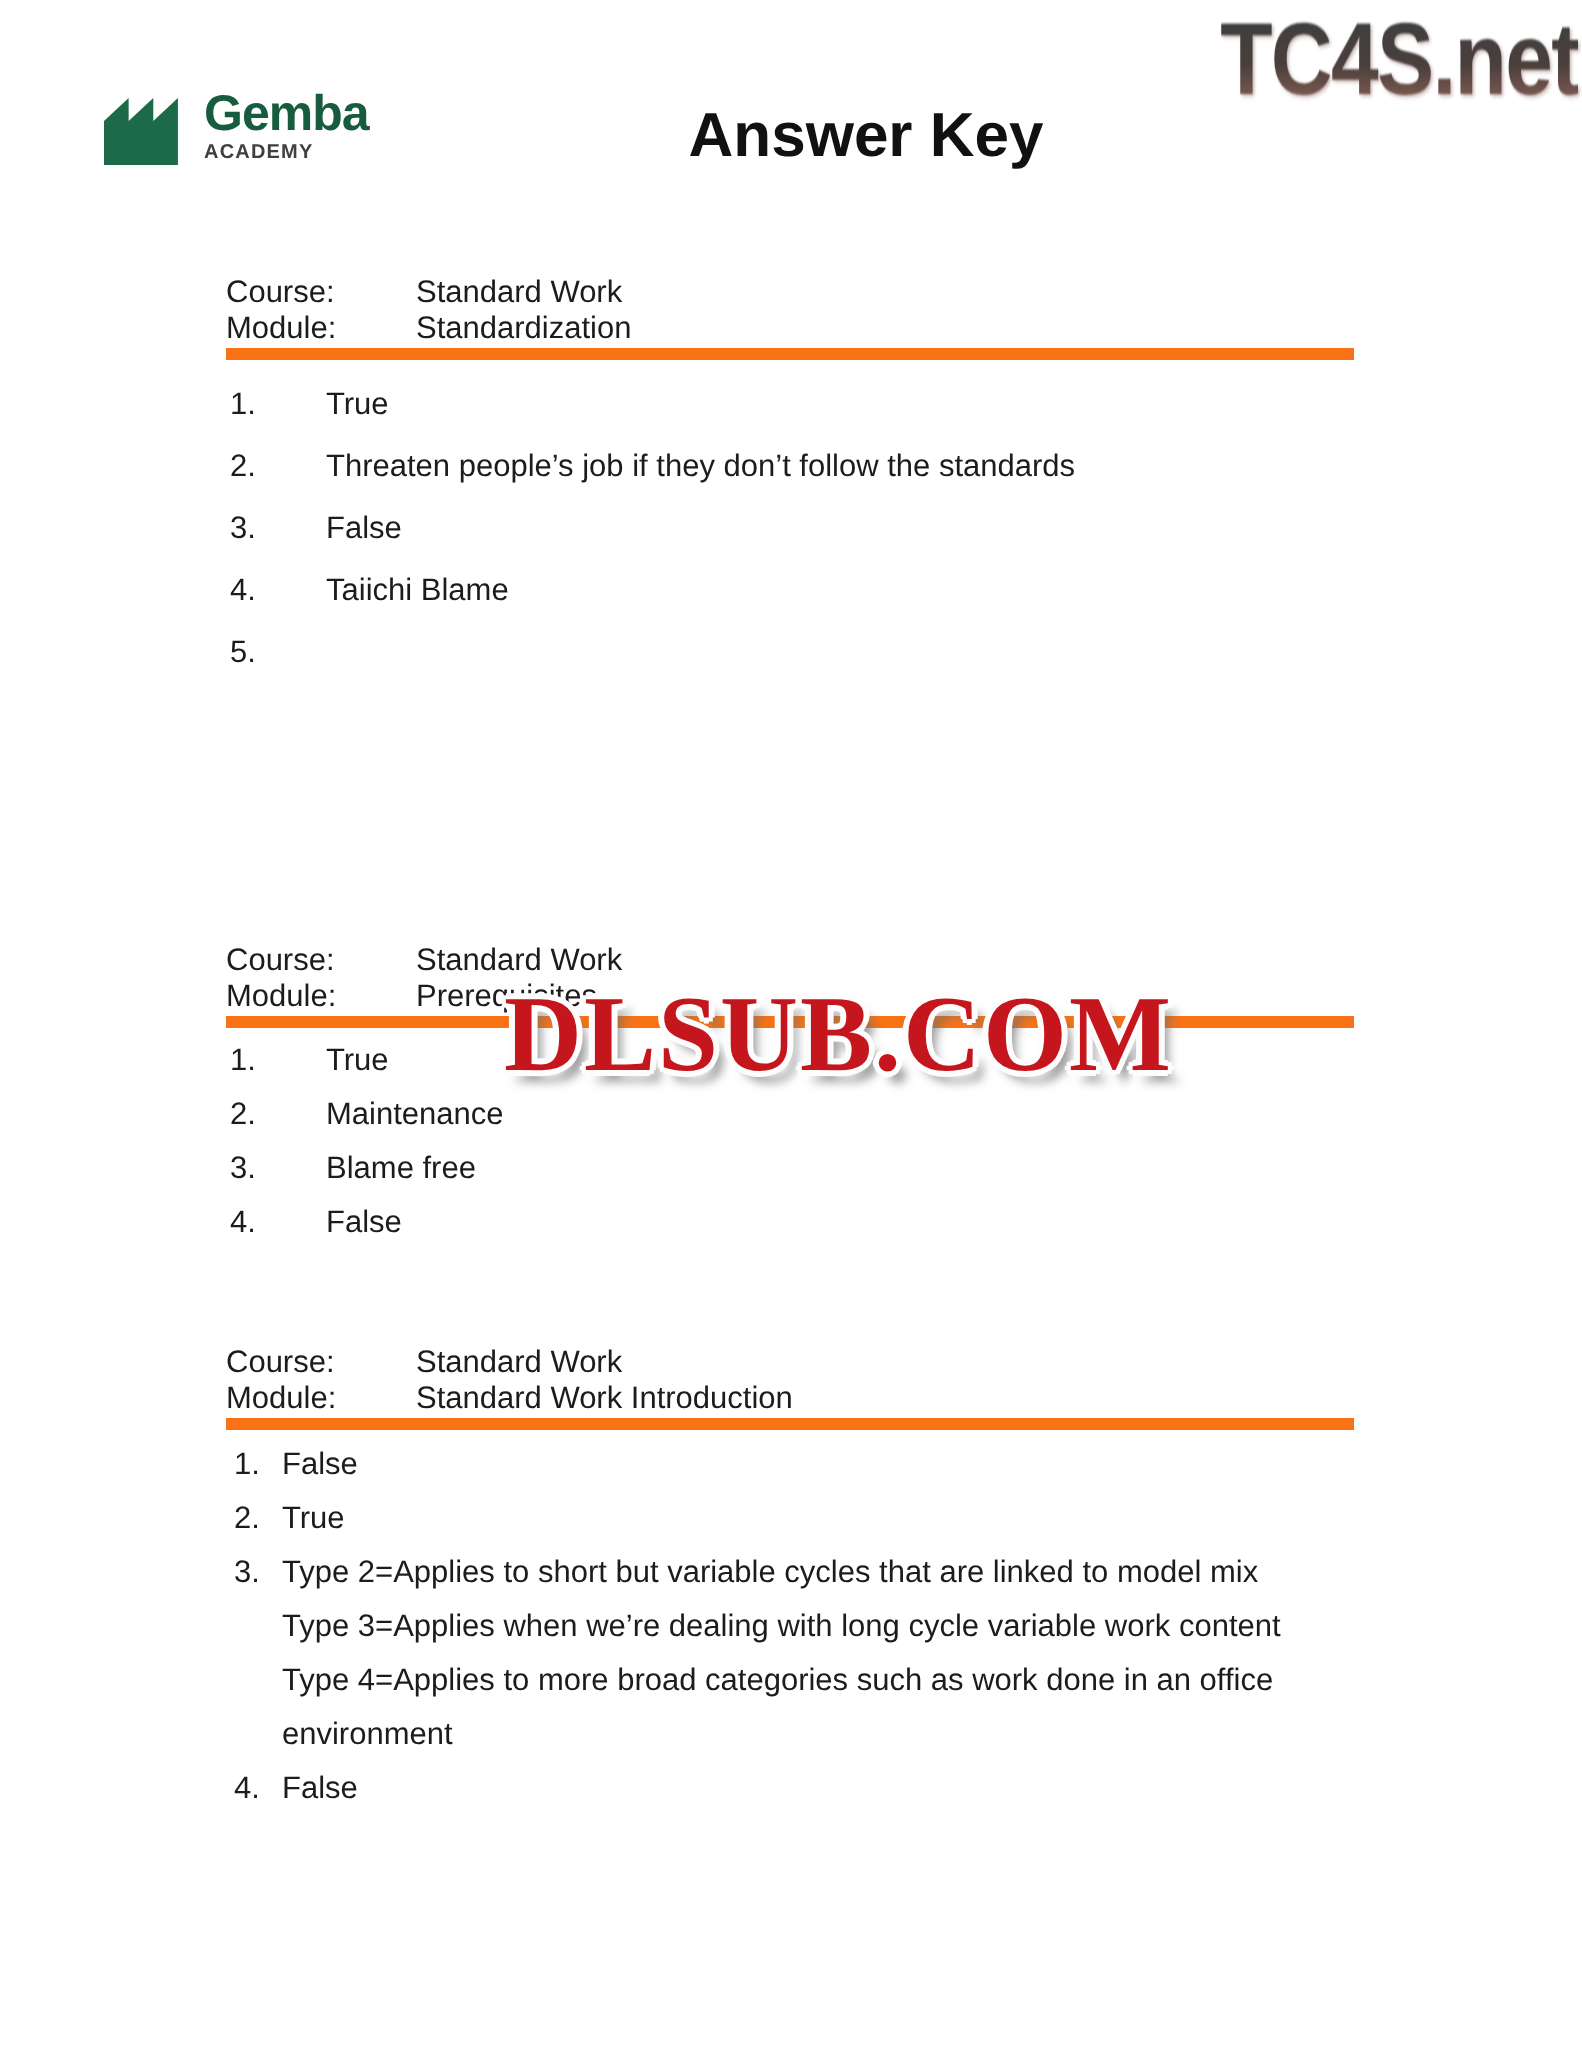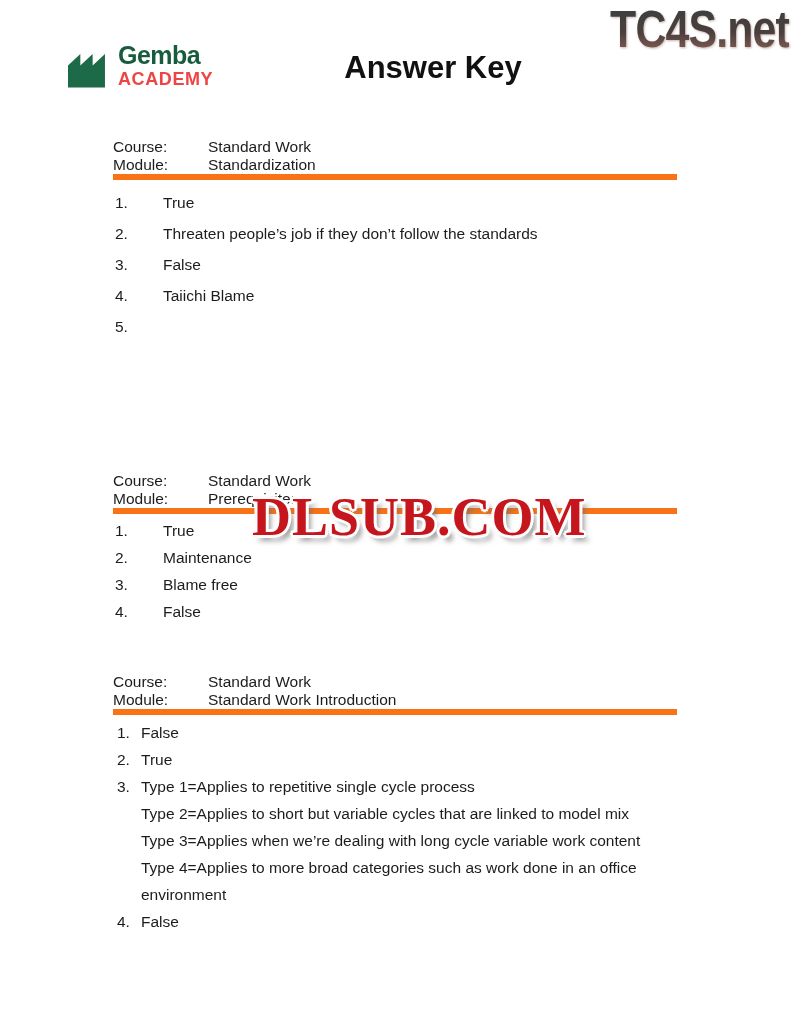--- a/index.html
+++ b/index.html
@@ -23,25 +23,25 @@
     letter-spacing: -1px;
     transform: scaleX(0.84);
     transform-origin: right top;
     background: linear-gradient(180deg, #3f3f3f 20%, #4a3f3c 55%, #99685e 100%);
     -webkit-background-clip: text;
     background-clip: text;
     color: transparent;
     filter: blur(0.4px) drop-shadow(1px 1px 1px rgba(130,90,80,0.45));
     white-space: nowrap;
   }
-  .logo { position: absolute; left: 68px; top: 43px; display: flex; align-items: flex-end; }
+  .logo { position: absolute; left: 52px; top: 43px; display: flex; align-items: center; }
   .logo svg { display: block; margin-top: 2px; }
   .logo-text { margin-left: 6px; line-height: 1; }
   .logo-name { font-size: 25px; font-weight: bold; color: #185c3f; letter-spacing: -0.5px; }
-  .logo-sub  { font-size: 18px; font-weight: bold; color: #ef4444; letter-spacing: 0.6px; margin-top: 2px; }
+  .logo-sub  { font-size: 10px; font-weight: bold; color: #404040; letter-spacing: 0.6px; margin-top: 2px; }
   .title {
     position: absolute; top: 50px; left: 0; width: 866px; 
     text-align: center;
     font-size: 31px; font-weight: bold; color: #111;
     letter-spacing: 0px;
   }
 
   
   .sec-header {
     position: absolute; left: 113px; width: 564px;
@@ -200,21 +200,20 @@
       <span class="ans-num">1.</span>
       <div class="ans-text ans-line">False</div>
     </div>
     <div class="ans-item">
       <span class="ans-num">2.</span>
       <div class="ans-text ans-line">True</div>
     </div>
     <div class="ans-item">
       <span class="ans-num">3.</span>
       <div class="ans-text">
-        <div class="ans-line">Type 1=Applies to repetitive single cycle process</div>
         <div class="ans-line">Type 2=Applies to short but variable cycles that are linked to model mix</div>
         <div class="ans-line">Type 3=Applies when we’re dealing with long cycle variable work content</div>
         <div class="ans-line">Type 4=Applies to more broad categories such as work done in an office</div>
         <div class="ans-line">environment</div>
       </div>
     </div>
     <div class="ans-item">
       <span class="ans-num">4.</span>
       <div class="ans-text ans-line">False</div>
     </div>

